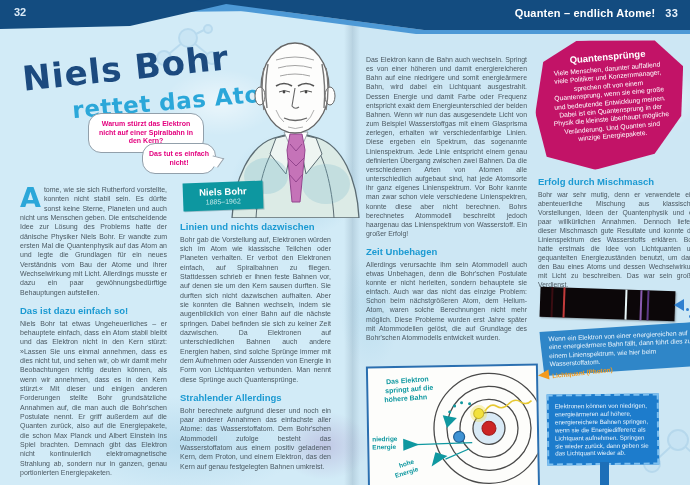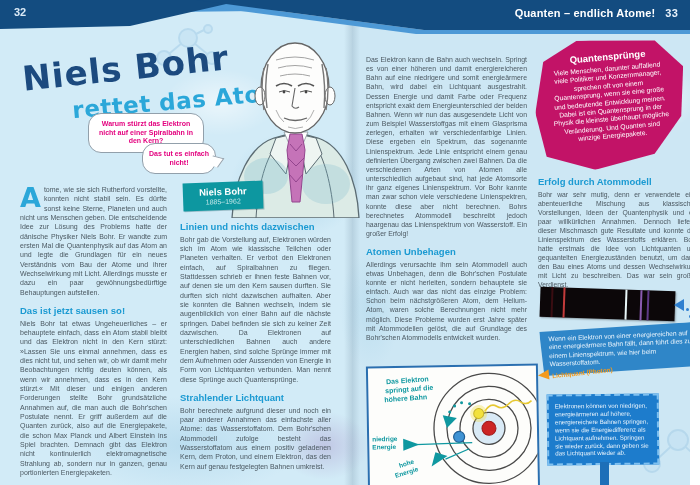--- a/index.html
+++ b/index.html
@@ -184,44 +184,44 @@
     <div id="tail2" class="tail"></div>
   </div>
 
   <div id="nameplate">
     <div class="nm">Niels Bohr</div>
     <div class="yr">1885–1962</div>
   </div>
 
   <div id="col1" class="col">
     <p class="body"><span class="dropcap">A</span><span>tome, wie sie sich Rutherford vorstellte, konnten nicht stabil sein. Es dürfte sonst keine Sterne, Planeten und auch nicht uns Menschen geben. Die entscheidende Idee zur Lösung des Problems hatte der dänische Physiker Niels Bohr. Er wandte zum ersten Mal die Quantenphysik auf das Atom an und legte die Grundlagen für ein neues Verständnis vom Bau der Atome und ihrer Wechselwirkung mit Licht. Allerdings musste er dazu ein paar gewöhnungsbedürftige Behauptungen aufstellen.</span></p>
-    <div class="h">Das ist jetzt sausen so!</div>
+    <div class="h">Das ist dazu einfach so!</div>
     <p class="body">Niels Bohr tat etwas Ungeheuerliches – er behauptete einfach, dass ein Atom stabil bleibt und das Elektron nicht in den Kern stürzt: »Lassen Sie uns einmal annehmen, dass es dies nicht tut, und sehen wir, ob wir damit mehr Beobachtungen richtig deuten können, als wenn wir annehmen, dass es in den Kern stürzt.« Mit dieser und einigen anderen Forderungen stellte Bohr grundsätzliche Annahmen auf, die man auch die Bohr'schen Postulate nennt. Er griff außerdem auf die Quanten zurück, also auf die Energiepakete, die schon Max Planck und Albert Einstein ins Spiel brachten. Demnach gibt das Elektron nicht kontinuierlich elektromagnetische Strahlung ab, sondern nur in ganzen, genau portionierten Energiepaketen.</p>
   </div>
 
   <div id="col2" class="col">
     <div class="h first">Linien und nichts dazwischen</div>
     <p class="body">Bohr gab die Vorstellung auf, Elektronen würden sich im Atom wie klassische Teilchen oder Planeten verhalten. Er verbot den Elektronen einfach, auf Spiralbahnen zu fliegen. Stattdessen schrieb er ihnen feste Bahnen vor, auf denen sie um den Kern sausen durften. Sie durften sich nicht dazwischen aufhalten. Aber sie konnten die Bahnen wechseln, indem sie augenblicklich von einer Bahn auf die nächste springen. Dabei befinden sie sich zu keiner Zeit dazwischen. Da Elektronen auf unterschiedlichen Bahnen auch andere Energien haben, sind solche Sprünge immer mit dem Aufnehmen oder Aussenden von Energie in Form von Lichtquanten verbunden. Man nennt diese Sprünge auch Quantensprünge.</p>
-    <div class="h">Strahlender Lichtquant</div>
+    <div class="h">Strahlender Allerdings</div>
     <p class="body">Bohr berechnete aufgrund dieser und noch ein paar anderer Annahmen das einfachste aller Atome: das Wasserstoffatom. Dem Bohr'schen Atommodell zufolge besteht das Wasserstoffatom aus einem positiv geladenen Kern, dem Proton, und einem Elektron, das den Kern auf genau festgelegten Bahnen umkreist.</p>
   </div>
 
   <div id="col3" class="col">
     <p class="body">Das Elektron kann die Bahn auch wechseln. Springt es von einer höheren und damit energiereicheren Bahn auf eine niedrigere und somit energieärmere Bahn, wird dabei ein Lichtquant ausgestrahlt. Dessen Energie und damit Farbe oder Frequenz entspricht exakt dem Energieunterschied der beiden Bahnen. Wenn wir nun das ausgesendete Licht von zum Beispiel Wasserstoffgas mit einem Glasprisma zerlegen, erhalten wir verschiedenfarbige Linien. Diese ergeben ein Spektrum, das sogenannte Linienspektrum. Jede Linie entspricht einem genau definierten Übergang zwischen zwei Bahnen. Da die verschiedenen Arten von Atomen alle unterschiedlich aufgebaut sind, hat jede Atomsorte ihr ganz eigenes Linienspektrum. Vor Bohr kannte man zwar schon viele verschiedene Linienspektren, konnte diese aber nicht berechnen. Bohrs berechnetes Atommodell beschreibt jedoch haargenau das Linienspektrum von Wasserstoff. Ein großer Erfolg!</p>
-    <div class="h">Atomen Unbehagen</div>
+    <div class="h">Zeit Unbehagen</div>
     <p class="body">Allerdings verursachte ihm sein Atommodell auch etwas Unbehagen, denn die Bohr'schen Postulate konnte er nicht herleiten, sondern behauptete sie einfach. Auch war das nicht das einzige Problem: Schon beim nächstgrößeren Atom, dem Helium-Atom, waren solche Berechnungen nicht mehr möglich. Diese Probleme wurden erst Jahre später mit Atommodellen gelöst, die auf Grundlage des Bohr'schen Atommodells entwickelt wurden.</p>
   </div>
 
   <div id="hexbox">
     <div class="t">Quantensprünge</div>
     <div class="b">Viele Menschen, darunter auffallend viele Politiker und Konzernmanager, sprechen oft von einem Quantensprung, wenn sie eine große und bedeutende Entwicklung meinen. Dabei ist ein Quantensprung in der Physik die kleinste überhaupt mögliche Veränderung. Und Quanten sind winzige Energiepakete.</div>
   </div>
 
   <div id="col4" class="col">
-    <div class="h first">Erfolg durch Atommodell</div>
+    <div class="h first">Erfolg durch Mischmasch</div>
     <p class="body">Bohr war sehr mutig, denn er verwendete eine abenteuerliche Mischung aus klassischen Vorstellungen, Ideen der Quantenphysik und ein paar willkürlichen Annahmen. Dennoch lieferte dieser Mischmasch gute Resultate und konnte das Linienspektrum des Wasserstoffs erklären. Bohr hatte erstmals die Idee von Lichtquanten und gequantelten Energiezuständen benutzt, um damit den Bau eines Atoms und dessen Wechselwirkung mit Licht zu beschreiben. Das war sein großes Verdienst.</p>
   </div>
 
   <div id="spectrum">
       <div class="spec-line" style="left: 8%; background: rgb(58, 13, 18); width: 2px;"></div>
       <div class="spec-line" style="left: 17%; background: rgb(194, 59, 59); width: 2px;"></div>
       <div class="spec-line" style="left: 63%; background: rgb(233, 246, 248); width: 2px;"></div>
       <div class="spec-line" style="left: 74%; background: rgb(138, 91, 176); width: 2px;"></div>
       <div class="spec-line" style="left: 79%; background: rgb(94, 58, 134); width: 2px;"></div>
     </div>

